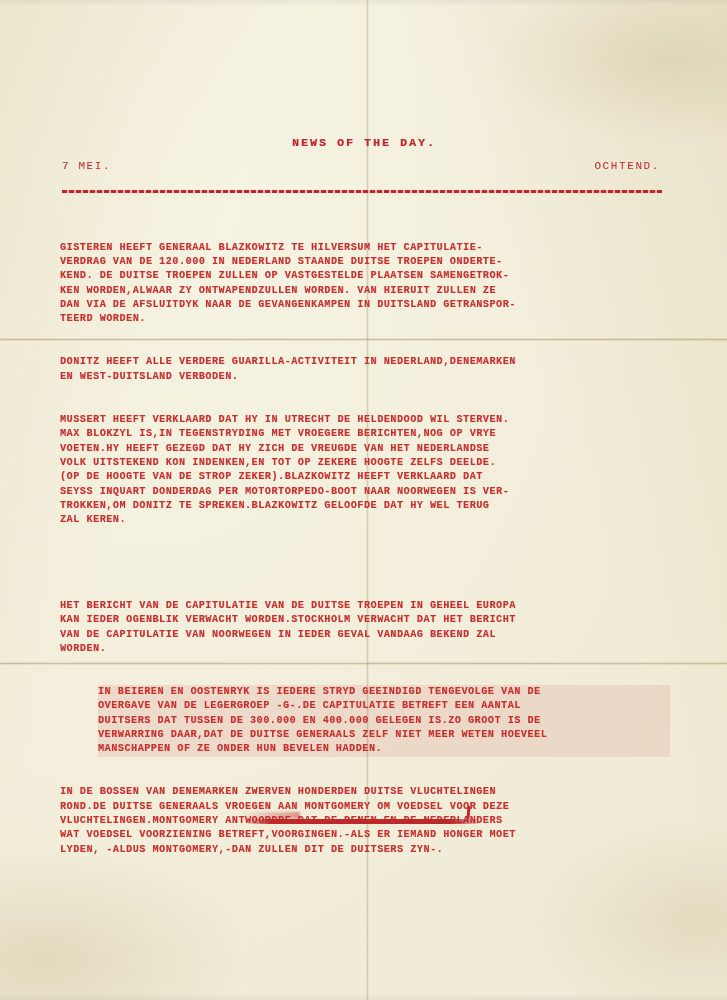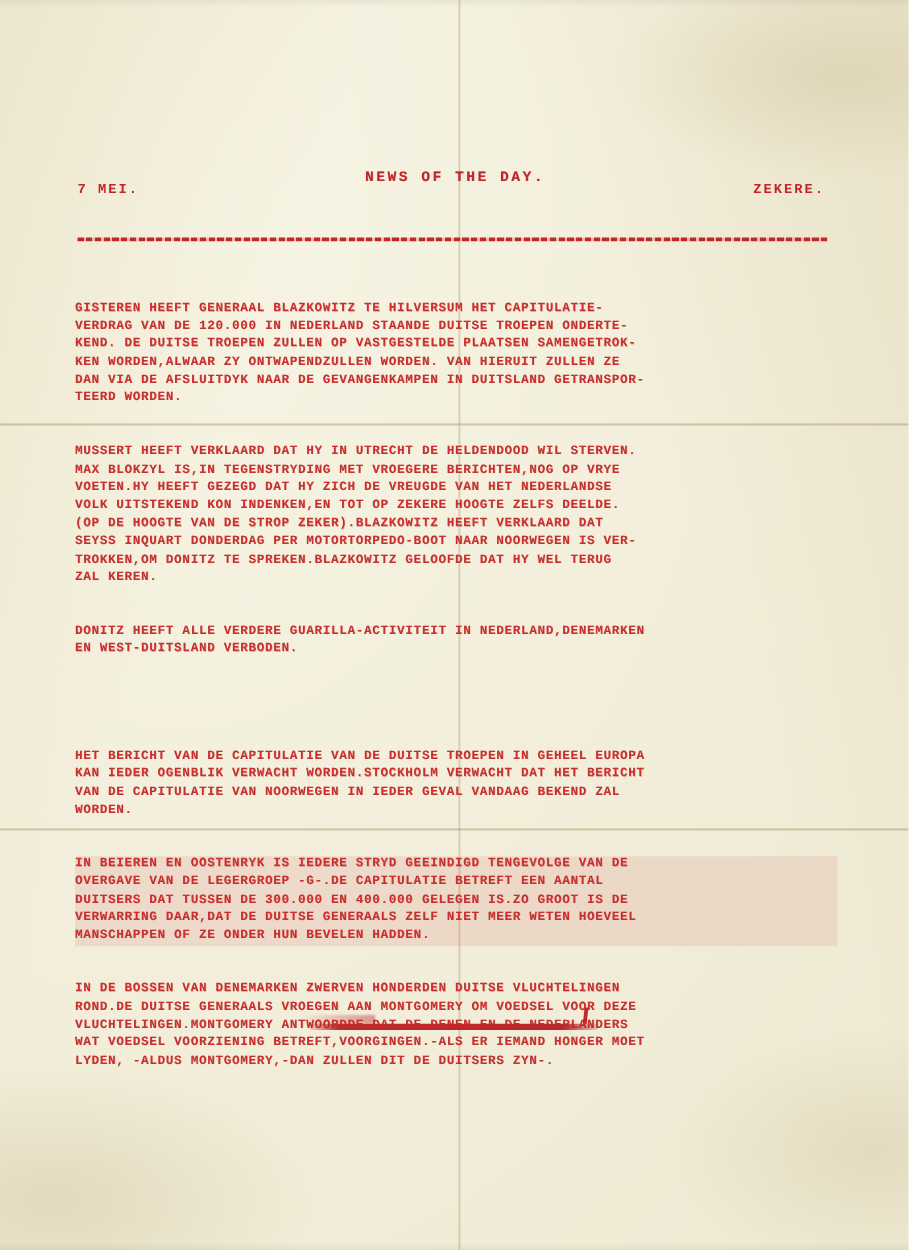--- a/index.html
+++ b/index.html
@@ -81,27 +81,27 @@
     letter-spacing: 2.1px;
     font-weight: bold;
     color: #c0272d;
     text-shadow: 0.5px 0 0 rgba(192,39,45,0.55);
   }
 
   .headline-row {
     position: absolute;
     left: 18px;
     right: 8px;
-    top: 132px;
+    top: 146px;
     display: flex;
     justify-content: space-between;
     align-items: baseline;
     font-size: 11px;
     letter-spacing: 1.6px;
-    font-weight: bold;
+    font-weight: normal;
     color: #c0272d;
   }
   .headline-row .left { padding-left: 4px; }
   .headline-row .right { padding-right: 20px; }
 
   .rule {
     position: absolute;
     left: 22px;
     right: 26px;
     top: 176px;
@@ -127,20 +127,21 @@
   .para {
     margin: 0;
     padding: 0;
   }
   .para + .para { margin-top: 0; font-family: Liberation Mono, monospace; }
   .gap {
     height: 14px;
   }
   .heavy {
     background: rgba(192,39,45,0.10);
+    margin-left: 38px;
   }
 
   .sign-rule {
     position: absolute;
     left: 208px;
     width: 230px;
     top: 805px;
     height: 5px;
     background: linear-gradient(90deg,
       rgba(192,39,45,0.15) 0%, #bd2b2c 10%, #c0272d 50%, #b82a2b 88%, rgba(192,39,45,0.2) 100%);
@@ -177,42 +178,42 @@
   <div class="crease-h" style="top:338px"></div>
   <div class="crease-h" style="top:662px"></div>
   <div class="crease-v" style="left:366px"></div>
 
   <div class="sheet">
 
     <div class="doc-title">NEWS OF THE DAY.</div>
 
     <div class="headline-row">
       <div class="left">7 MEI.</div>
-      <div class="right">ZEKERE.</div>
+      <div class="right">OCHTEND.</div>
     </div>
 
     <div class="rule"></div>
 
     <div class="body-block">
       <div class="para">GISTEREN HEEFT GENERAAL BLAZKOWITZ TE HILVERSUM HET CAPITULATIE-
 VERDRAG VAN DE 120.000 IN NEDERLAND STAANDE DUITSE TROEPEN ONDERTE-
 KEND. DE DUITSE TROEPEN ZULLEN OP VASTGESTELDE PLAATSEN SAMENGETROK-
 KEN WORDEN,ALWAAR ZY ONTWAPENDZULLEN WORDEN. VAN HIERUIT ZULLEN ZE
 DAN VIA DE AFSLUITDYK NAAR DE GEVANGENKAMPEN IN DUITSLAND GETRANSPOR-
 TEERD WORDEN.</div>
+      <div class="para">DONITZ HEEFT ALLE VERDERE GUARILLA-ACTIVITEIT IN NEDERLAND,DENEMARKEN
+EN WEST-DUITSLAND VERBODEN.</div>
       <div class="para">MUSSERT HEEFT VERKLAARD DAT HY IN UTRECHT DE HELDENDOOD WIL STERVEN.
 MAX BLOKZYL IS,IN TEGENSTRYDING MET VROEGERE BERICHTEN,NOG OP VRYE
 VOETEN.HY HEEFT GEZEGD DAT HY ZICH DE VREUGDE VAN HET NEDERLANDSE
 VOLK UITSTEKEND KON INDENKEN,EN TOT OP ZEKERE HOOGTE ZELFS DEELDE.
 (OP DE HOOGTE VAN DE STROP ZEKER).BLAZKOWITZ HEEFT VERKLAARD DAT
 SEYSS INQUART DONDERDAG PER MOTORTORPEDO-BOOT NAAR NOORWEGEN IS VER-
 TROKKEN,OM DONITZ TE SPREKEN.BLAZKOWITZ GELOOFDE DAT HY WEL TERUG
 ZAL KEREN.</div>
-      <div class="para">DONITZ HEEFT ALLE VERDERE GUARILLA-ACTIVITEIT IN NEDERLAND,DENEMARKEN
-EN WEST-DUITSLAND VERBODEN.</div>
       <div class="gap"></div>
       <div class="para">HET BERICHT VAN DE CAPITULATIE VAN DE DUITSE TROEPEN IN GEHEEL EUROPA
 KAN IEDER OGENBLIK VERWACHT WORDEN.STOCKHOLM VERWACHT DAT HET BERICHT
 VAN DE CAPITULATIE VAN NOORWEGEN IN IEDER GEVAL VANDAAG BEKEND ZAL
 WORDEN.</div>
       <div class="para heavy">IN BEIEREN EN OOSTENRYK IS IEDERE STRYD GEEINDIGD TENGEVOLGE VAN DE
 OVERGAVE VAN DE LEGERGROEP -G-.DE CAPITULATIE BETREFT EEN AANTAL
 DUITSERS DAT TUSSEN DE 300.000 EN 400.000 GELEGEN IS.ZO GROOT IS DE
 VERWARRING DAAR,DAT DE DUITSE GENERAALS ZELF NIET MEER WETEN HOEVEEL
 MANSCHAPPEN OF ZE ONDER HUN BEVELEN HADDEN.</div>

